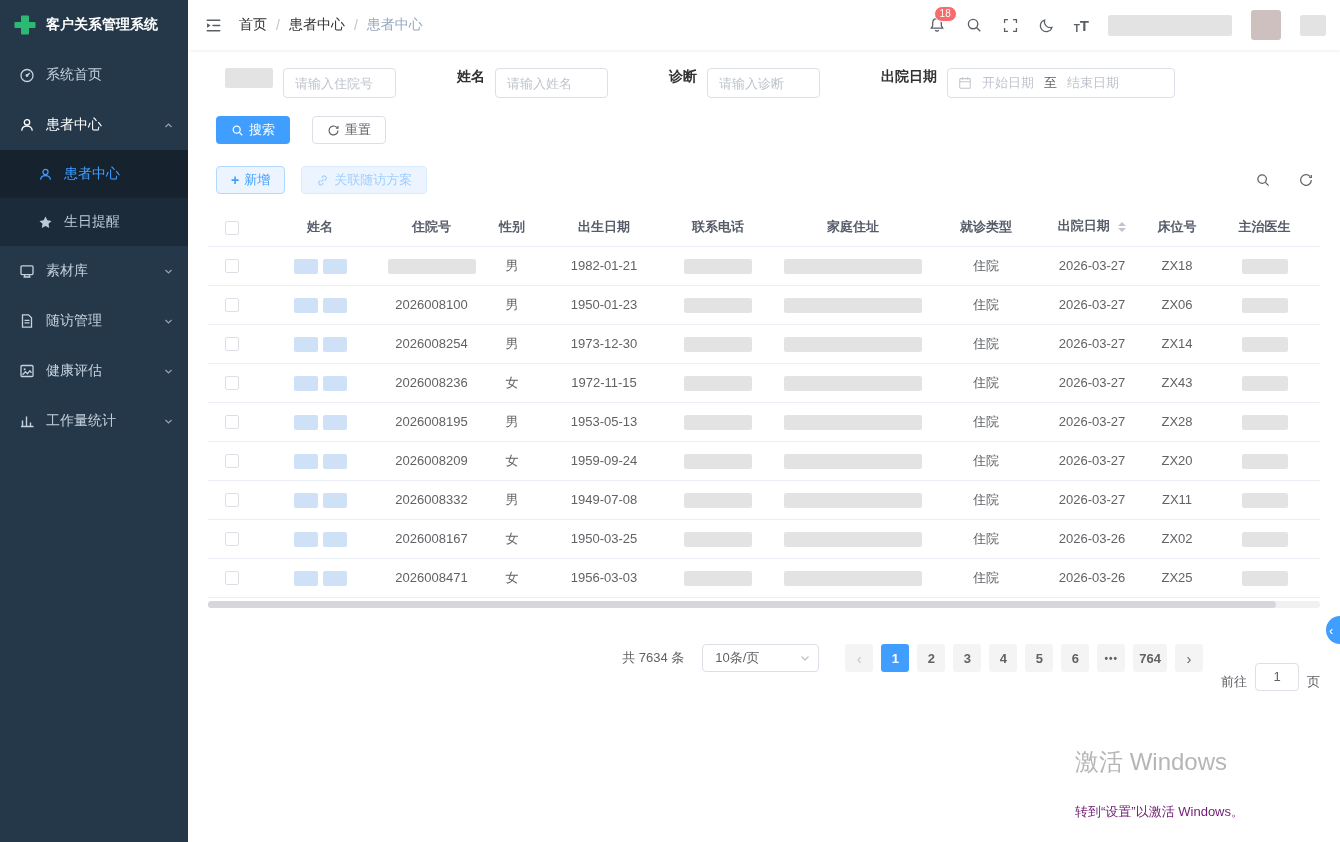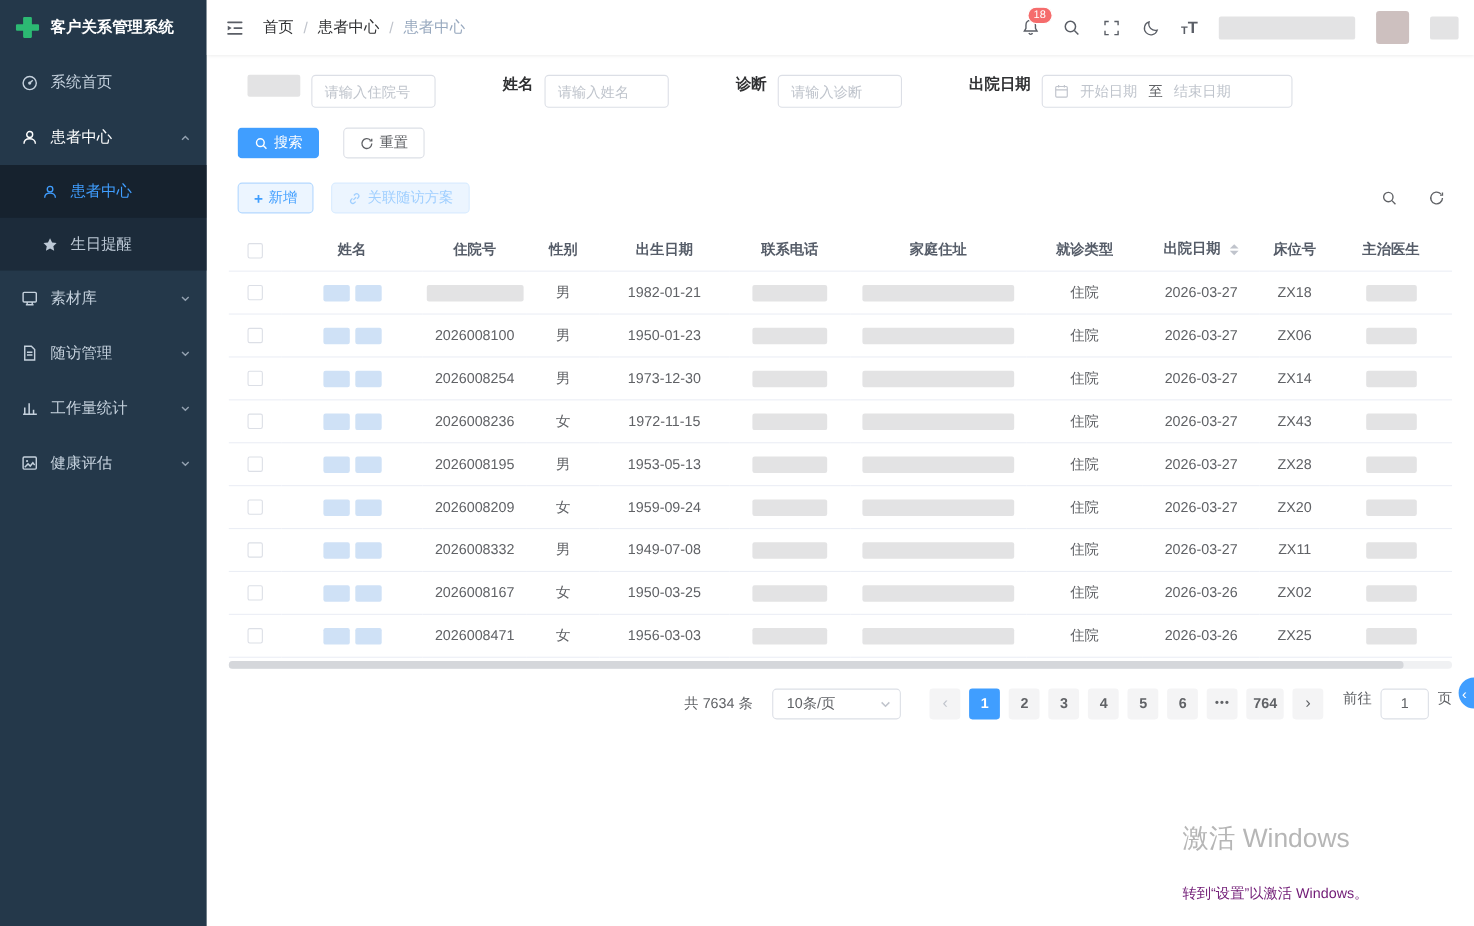--- a/index.html
+++ b/index.html
@@ -101,21 +101,21 @@
     align-items:center; justify-content:space-between; padding:0 7px 0 12px; cursor:pointer;
     margin-right:18px; }
   .page-btn { min-width:28px; height:28px; background:#f4f4f5; border:none; border-radius:3px;
     color:#606266; font-size:13px; font-weight:600; padding:0 6px; cursor:pointer; font-family:inherit; }
   .page-btn.active { background:#409eff; color:#fff; }
   .page-btn.more { font-size:10px; letter-spacing:1px; }
   .nav-btn { width:28px; height:28px; background:#f4f4f5; border:none; border-radius:3px;
     font-size:15px; cursor:pointer; font-family:inherit; }
   .nav-btn.prev { color:#c0c4cc; }
   .nav-btn.next { color:#606266; }
-  .goto { display:flex; align-items:flex-start; gap:8px; margin-left:10px; }
+  .goto { display:flex; align-items:flex-end; gap:8px; margin-left:10px;margin-top:37px; }
   .goto input { width:44px; height:28px; border:1px solid #dcdfe6; border-radius:4px;
     text-align:center; font-size:13px; color:#606266; outline:none; }
 
   
   .watermark { position:absolute; left:887px; top:746px; color:#b6b6b6; pointer-events:none; }
   .watermark .wm1 { font-size:24px; }
   .watermark .wm2 { font-size:13px; margin-top:25px; color:#701a75; }
   .edge-handle { position:absolute; top:616px; right:-14px; width:28px; height:28px; border-radius:50%;
     background:#409eff; color:#fff; display:flex; align-items:center; padding-left:3px;
     font-size:13px; cursor:pointer; z-index:3; }
@@ -206,41 +206,41 @@
         <span>随访管理</span>
         <span class="chev">
           <svg viewBox="0 0 12 12" width="11" height="11" fill="none" stroke="currentColor" stroke-width="1.4">
               <path d="M2.7 4.3L6 7.6l3.3-3.3"></path>
             </svg>
         </span>
       </div>
 
       <div class="menu-item">
         <span class="mi-icon">
-          <svg viewBox="0 0 16 16" width="16" height="16" fill="none" stroke="currentColor" stroke-width="1.4">
-              <path d="M3.5 13V7.5M7.5 13V3.5M11.5 13V9.5M2 13.5h12.5"></path>
-            </svg>
-        </span>
-        <span>工作量统计</span>
-        <span class="chev">
-          <svg viewBox="0 0 12 12" width="11" height="11" fill="none" stroke="currentColor" stroke-width="1.4">
-              <path d="M2.7 4.3L6 7.6l3.3-3.3"></path>
-            </svg>
-        </span>
-      </div>
-
-      <div class="menu-item">
-        <span class="mi-icon">
           <svg viewBox="0 0 16 16" width="16" height="16" fill="none" stroke="currentColor" stroke-width="1.3">
               <rect x="2" y="2.5" width="12" height="11" rx="1"></rect>
               <circle cx="5.6" cy="6.2" r="1" fill="currentColor" stroke="none"></circle>
               <path d="M3.5 11.7l3-3 2 2 2.4-3 1.6 2.2"></path>
             </svg>
         </span>
         <span>健康评估</span>
+        <span class="chev">
+          <svg viewBox="0 0 12 12" width="11" height="11" fill="none" stroke="currentColor" stroke-width="1.4">
+              <path d="M2.7 4.3L6 7.6l3.3-3.3"></path>
+            </svg>
+        </span>
+      </div>
+
+      <div class="menu-item">
+        <span class="mi-icon">
+          <svg viewBox="0 0 16 16" width="16" height="16" fill="none" stroke="currentColor" stroke-width="1.4">
+              <path d="M3.5 13V7.5M7.5 13V3.5M11.5 13V9.5M2 13.5h12.5"></path>
+            </svg>
+        </span>
+        <span>工作量统计</span>
         <span class="chev">
           <svg viewBox="0 0 12 12" width="11" height="11" fill="none" stroke="currentColor" stroke-width="1.4">
               <path d="M2.7 4.3L6 7.6l3.3-3.3"></path>
             </svg>
         </span>
       </div>
     </nav>
   </aside>
 
   <div class="main">

